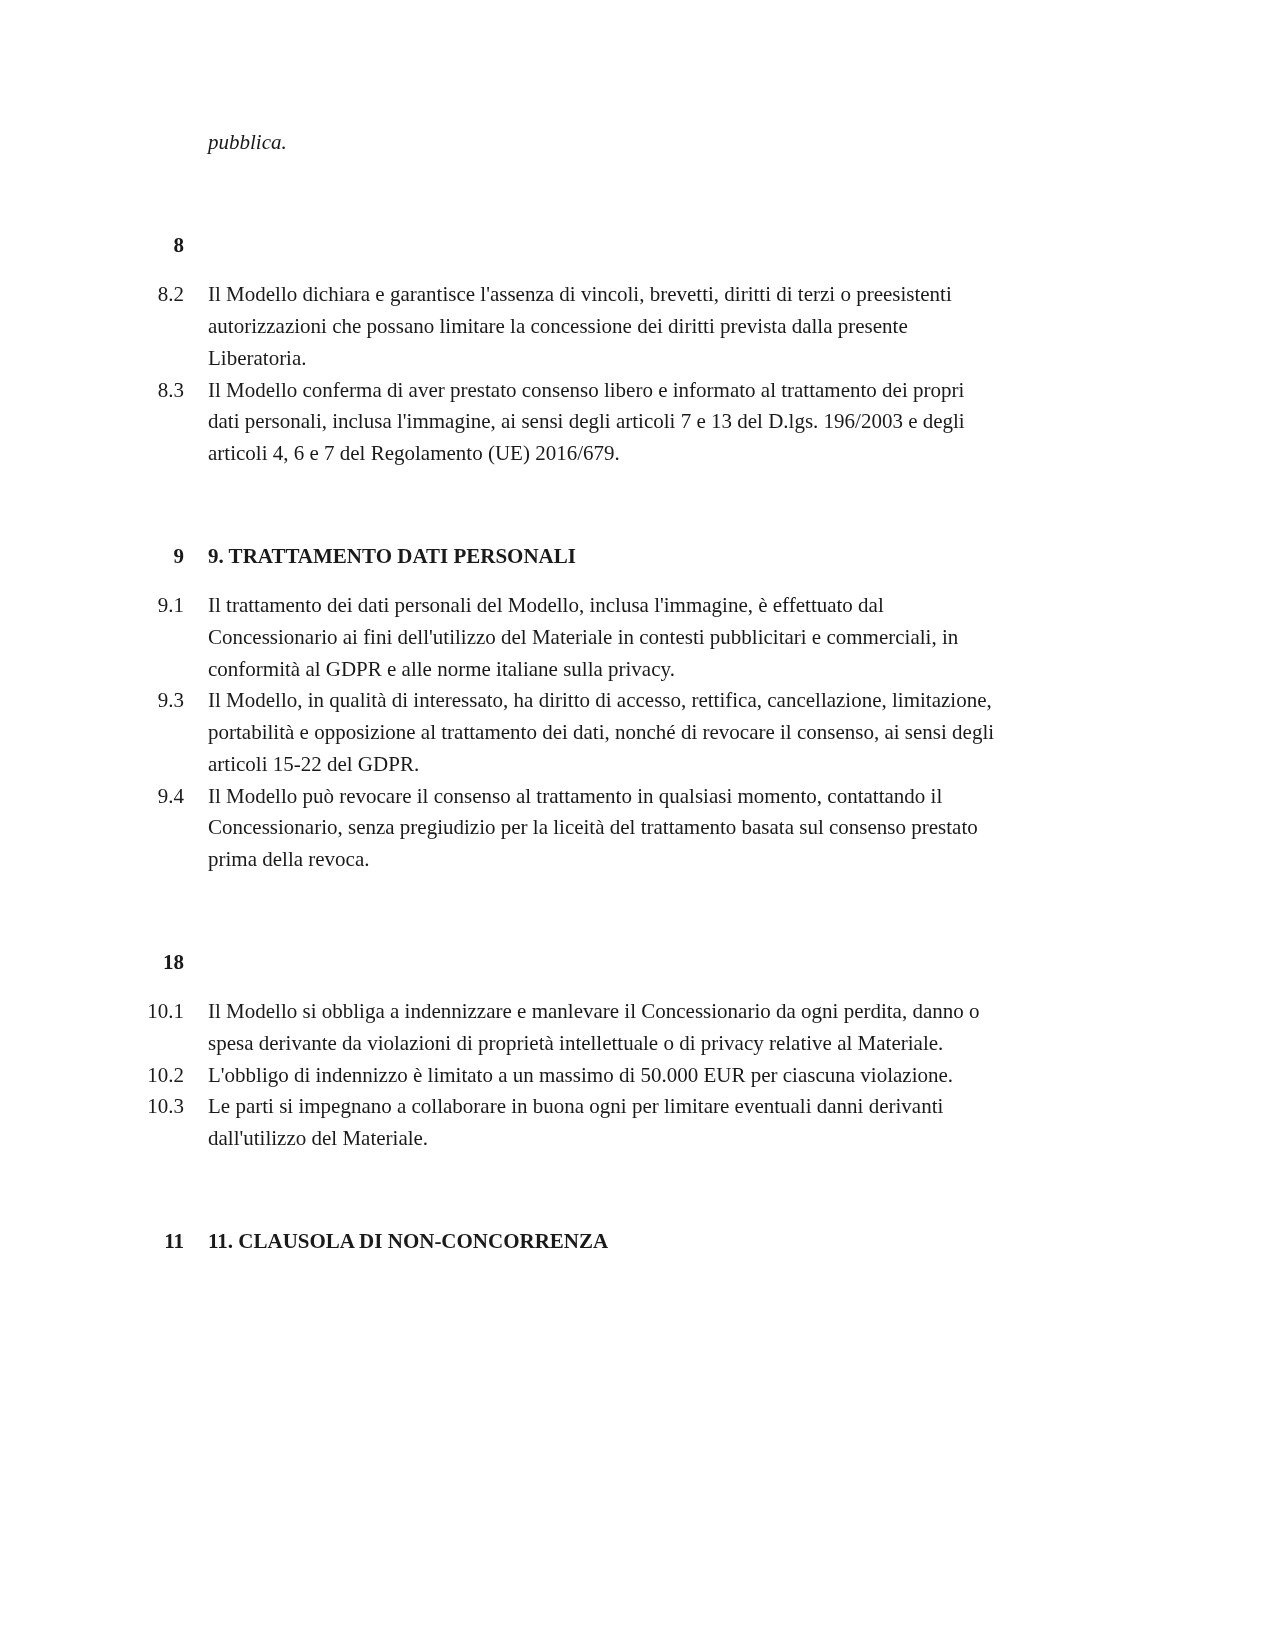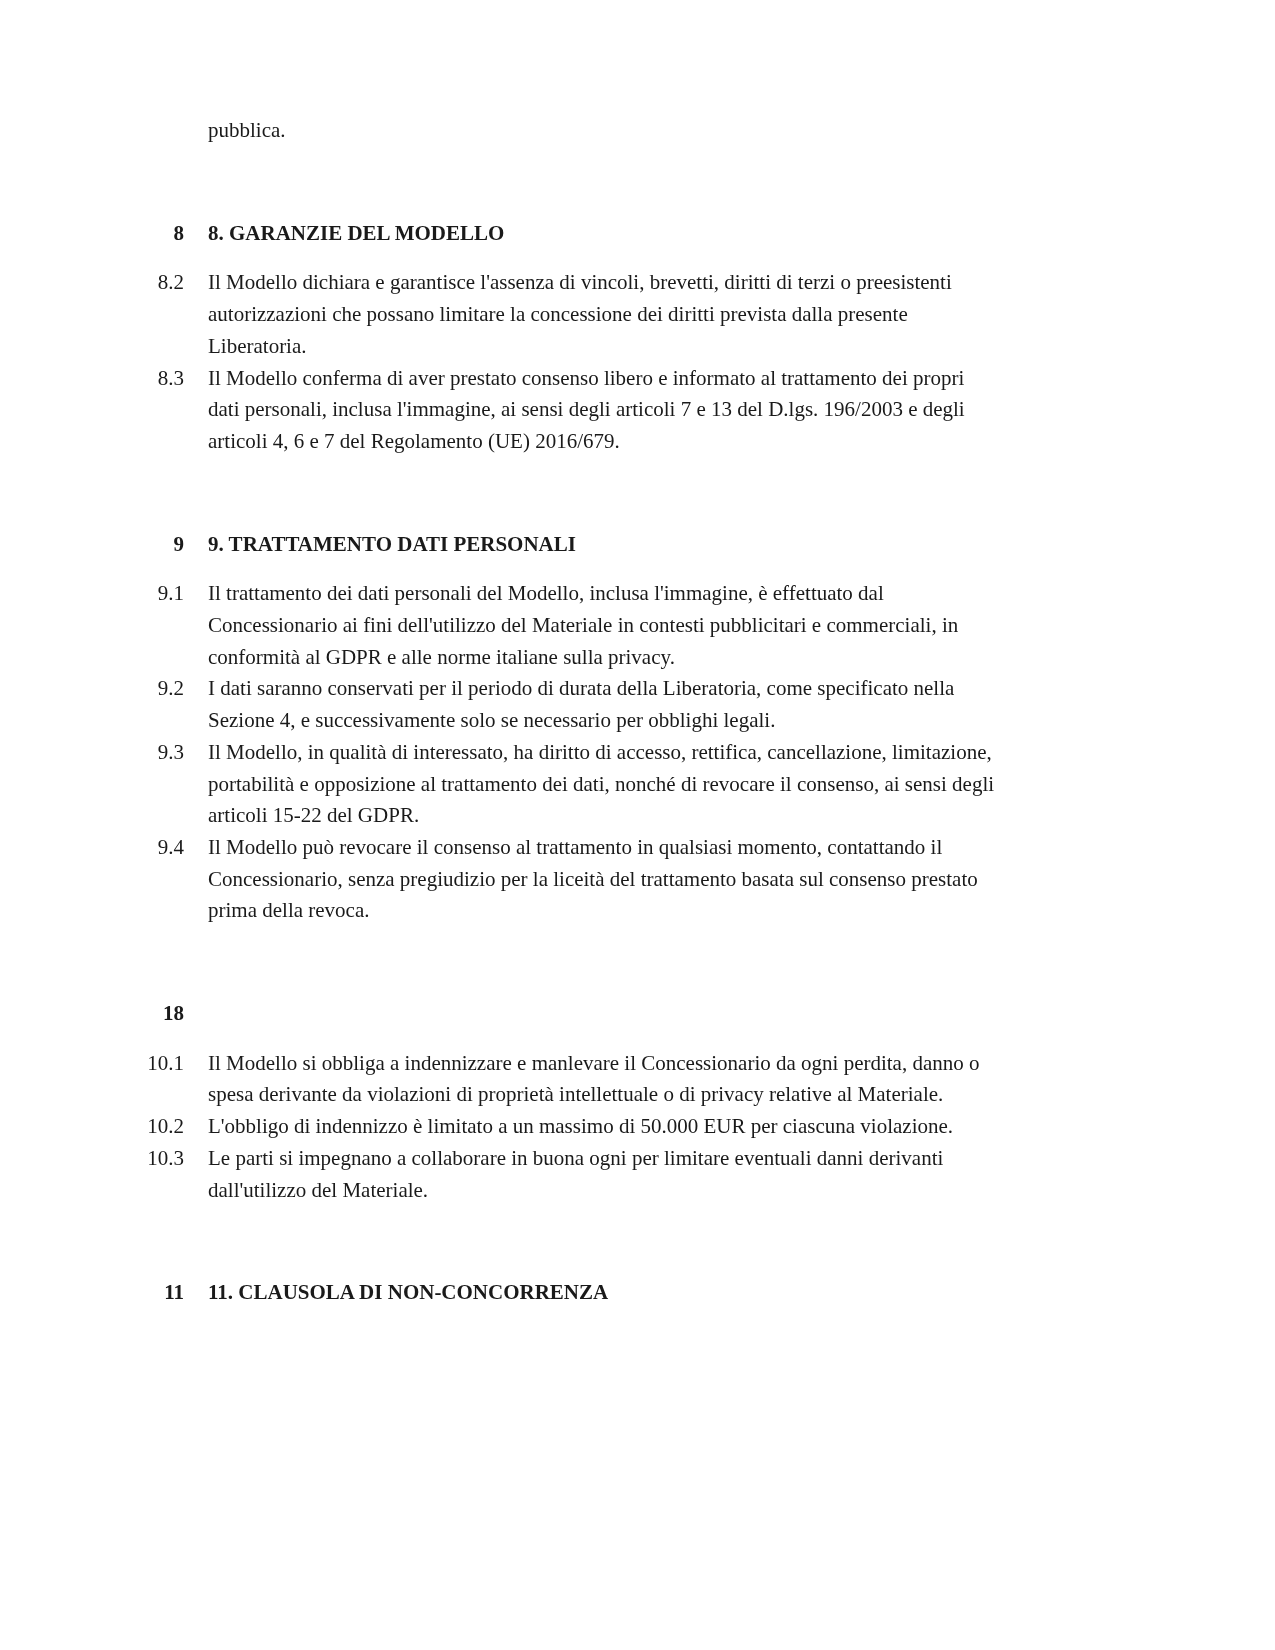--- a/index.html
+++ b/index.html
@@ -37,36 +37,36 @@
     white-space: pre-line;
   }
   .heading-row {
     margin-top: 71px;
     margin-bottom: 18px;
     font-weight: bold;
   }
   .item-row + .item-row {
   }
   .continuation {
-    margin-top: 4px;
+    margin-top: 16px;
+    font-style: italic;
   }
 </style>
 </head>
 <body>
 
 <div class="page">
 
   <div class="row continuation">
     <div class="label"></div>
     <div class="text">pubblica.</div>
   </div>
 
   <div class="row heading-row">
     <div class="label">8</div>
-    <div class="text">8. GARANZIE DEL MODELLO</div>
   </div>
   <div class="row item-row">
     <div class="label">8.2</div>
     <div class="text">Il Modello dichiara e garantisce l'assenza di vincoli, brevetti, diritti di terzi o preesistenti
 autorizzazioni che possano limitare la concessione dei diritti prevista dalla presente
 Liberatoria.</div>
   </div>
   <div class="row item-row">
     <div class="label">8.3</div>
     <div class="text">Il Modello conferma di aver prestato consenso libero e informato al trattamento dei propri
@@ -76,25 +76,20 @@
 
   <div class="row heading-row">
     <div class="label">9</div>
     <div class="text">9. TRATTAMENTO DATI PERSONALI</div>
   </div>
   <div class="row item-row">
     <div class="label">9.1</div>
     <div class="text">Il trattamento dei dati personali del Modello, inclusa l'immagine, è effettuato dal
 Concessionario ai fini dell'utilizzo del Materiale in contesti pubblicitari e commerciali, in
 conformità al GDPR e alle norme italiane sulla privacy.</div>
-  </div>
-  <div class="row item-row">
-    <div class="label">9.2</div>
-    <div class="text">I dati saranno conservati per il periodo di durata della Liberatoria, come specificato nella
-Sezione 4, e successivamente solo se necessario per obblighi legali.</div>
   </div>
   <div class="row item-row">
     <div class="label">9.3</div>
     <div class="text">Il Modello, in qualità di interessato, ha diritto di accesso, rettifica, cancellazione, limitazione,
 portabilità e opposizione al trattamento dei dati, nonché di revocare il consenso, ai sensi degli
 articoli 15-22 del GDPR.</div>
   </div>
   <div class="row item-row">
     <div class="label">9.4</div>
     <div class="text">Il Modello può revocare il consenso al trattamento in qualsiasi momento, contattando il

